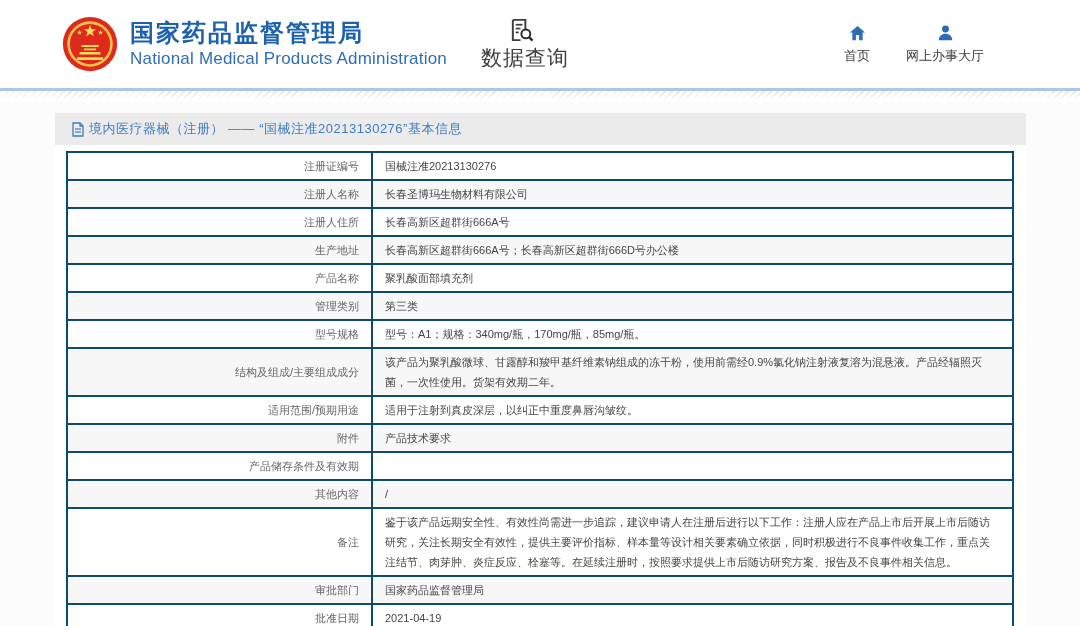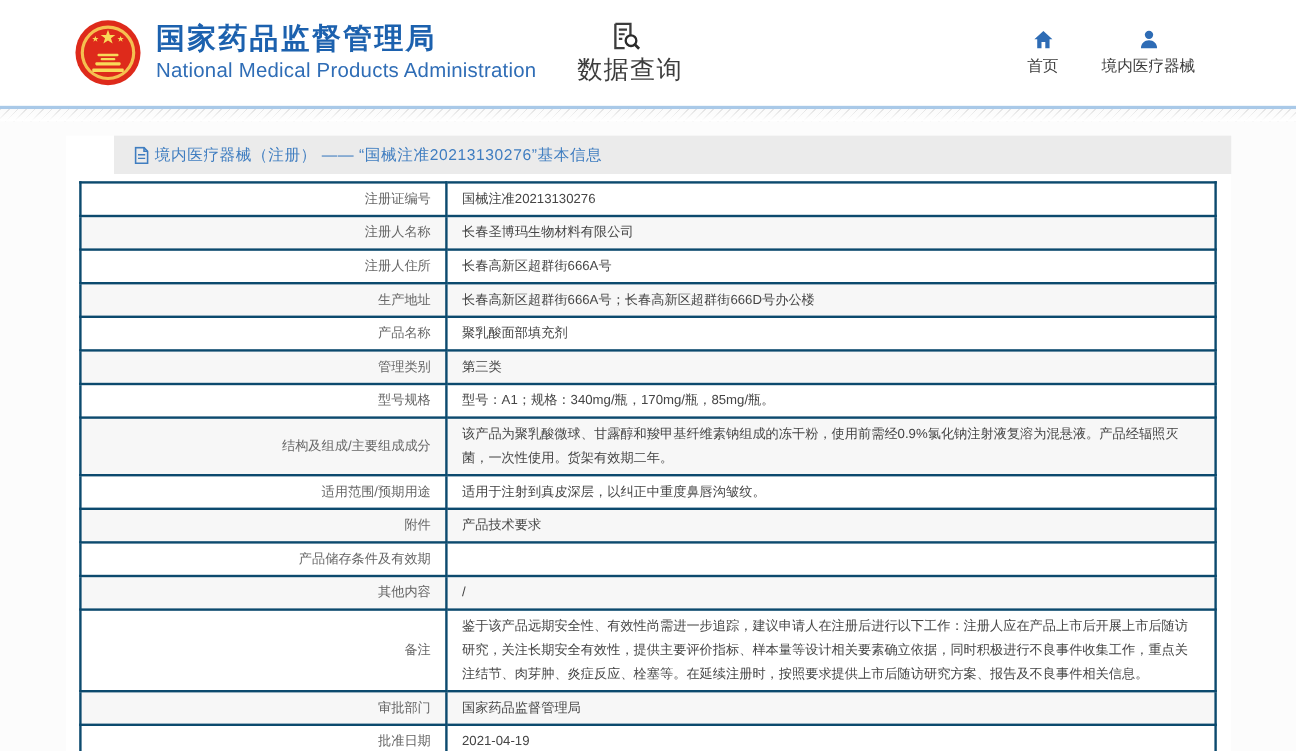--- a/index.html
+++ b/index.html
@@ -9,36 +9,36 @@
   
   .header { height:88px; background:#fff; display:flex; align-items:center; padding:0 0 0 62px; position:relative; }
   .brand { display:flex; align-items:center; cursor:pointer; }
   .emblem { width:56px; height:56px; display:block; flex:0 0 auto; }
   .brand-text { margin-left:12px; }
   .brand-cn { font-size:24px; font-weight:bold; color:#1c61ae; letter-spacing:2px; line-height:1.2; }
   .brand-en { font-size:17px; color:#2f6db6; margin-top:2px; letter-spacing:0.2px; }
   .section-entry { display:flex; align-items:center; margin-left:34px; cursor:pointer;flex-direction:column; }
   .dq-icon { width:27px; height:27px; display:block; margin-right:6px; }
   .dq-label { font-size:21px; color:#3c3c3c; letter-spacing:1px; }
-  .nav { position:absolute; right:84px; top:50%; transform:translateY(-50%); display:flex; gap:36px; }
+  .nav { position:absolute; right:96px; top:50%; transform:translateY(-50%); display:flex; gap:36px; }
   .nav-item { display:flex; flex-direction:column; align-items:center; cursor:pointer; text-decoration:none; }
   .nav-item .nico { width:19px; height:19px; display:block; }
   .nav-item .nlabel { font-size:13px; color:#3c3c3c; margin-top:4px; white-space:nowrap; }
 
   
   .blue-rule { height:3px; background:#a9c9e8; }
   .hatch { height:10px;
     background:
       linear-gradient(to bottom, rgba(255,255,255,0.15) 0%, #ffffff 95%),
       repeating-linear-gradient(135deg, #dcdcdc 0 1px, #fafafa 1px 5px); }
 
   
   .content { padding:12px 54px 0 55px; }
   .panel { width:971px; background:#fff; }
-  .panel-title { height:32px; background:#ebebeb; display:flex; align-items:center; padding:0 16px;margin-left:40px; }
+  .panel-title { height:32px; background:#ebebeb; display:flex; align-items:center; padding:0 16px; }
   .doc-ic { width:14px; height:15px; display:block; margin-right:4px; flex:0 0 auto; }
   .panel-title-text { font-size:13px; color:#3f7dc0; letter-spacing:0.5px; white-space:nowrap; }
 
   
   .tablewrap { padding:6px 12px 12px 11px; }
   table.info { width:100%; border-collapse:collapse; table-layout:fixed; }
   table.info td { border:2px solid #0c4a6e; font-size:11px; line-height:20px; padding:3px 12px; vertical-align:middle; }
   td.label-cell { width:305px; text-align:right; color:#666; background:transparent; }
   td.value-cell { color:#454545; word-break:break-all; }
   tr:nth-child(even) { background:#f7f7f7; }
@@ -92,21 +92,21 @@
       </span>
       <span class="nlabel">首页</span>
     </a>
     <a class="nav-item">
       <span class="nico">
         <svg viewBox="0 0 24 24" width="19" height="19">
           <circle cx="12" cy="7" r="4.4" fill="#2e6cb5"></circle>
           <path d="M3.5 21 c0-4.8 3.8-8.2 8.5-8.2 s8.5 3.4 8.5 8.2 Z" fill="#2e6cb5"></path>
         </svg>
       </span>
-      <span class="nlabel">境内医疗器械</span>
+      <span class="nlabel">网上办事大厅</span>
     </a>
   </nav>
 </header>
 
 <div class="blue-rule"></div>
 <div class="hatch"></div>
 
 <main class="content">
   <section class="panel">
     <div class="panel-title">

